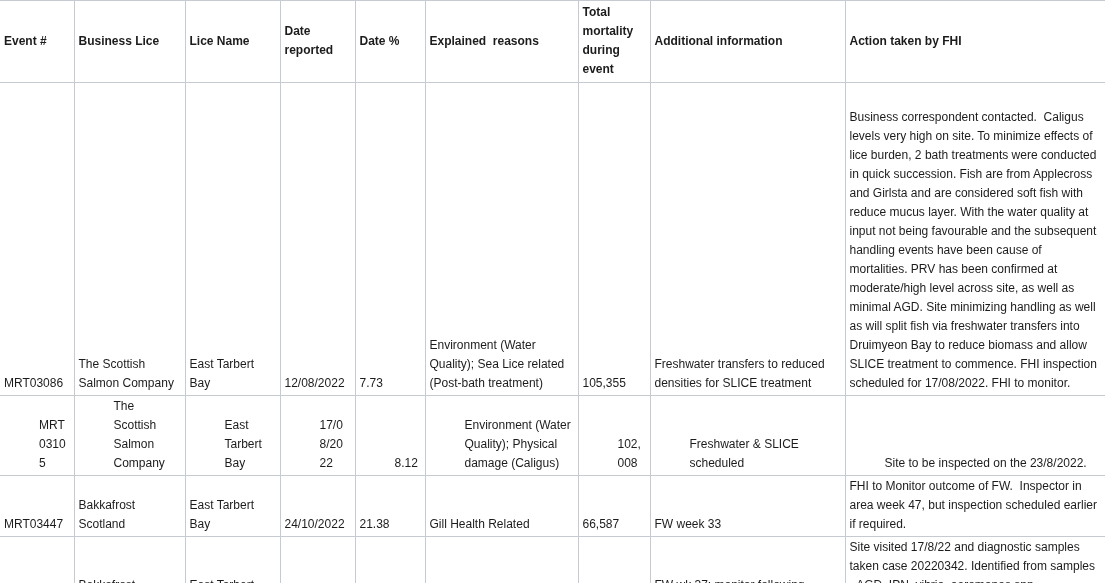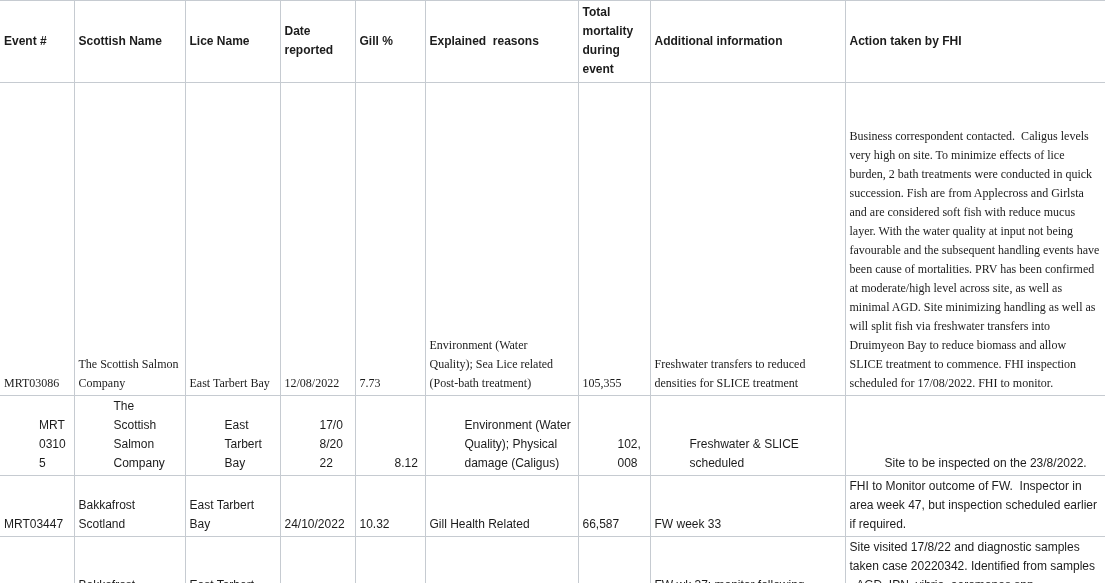--- a/index.html
+++ b/index.html
@@ -37,21 +37,21 @@
   table.grid td:first-child, table.grid th:first-child {
     border-left: none;
   }
   table.grid thead th {
     vertical-align: middle;
     font-weight: bold;
     height: 78px;
   }
   .al-c { text-align: center; }
   .al-r { text-align: right; }
-  tr.row-1 td { height: 309px; font-family: Liberation Serif, serif; }
+  tr.row-1 td { height: 309px; }
   tr.row-2 td { height: 56px; padding-left: 39px; }
   tr.row-3 td { height: 49px; }
   tr.row-4 td { height: 71px; }
   tr.row-4 td.dark-bottom {
     border-bottom: 2px solid #8a9299;
   }
 </style>
 </head>
 <body>
 
@@ -64,24 +64,24 @@
       <col style="width:75px">
       <col style="width:70px">
       <col style="width:153px">
       <col style="width:72px">
       <col style="width:195px">
       <col style="width:260px">
     </colgroup>
     <thead>
       <tr>
         <th>Event #</th>
-        <th>Scottish Name</th>
+        <th>Business Lice</th>
         <th>Lice Name</th>
         <th>Date reported</th>
-        <th class="al-c">Gill %</th>
+        <th class="al-c">Date %</th>
         <th>Explained  reasons</th>
         <th class="al-c">Total mortality during event</th>
         <th>Additional information</th>
         <th>Action taken by FHI</th>
       </tr>
     </thead>
     <tbody>
       <tr class="row-1">
         <td class="dark-bottom">MRT03086</td>
         <td class="dark-bottom">The Scottish Salmon Company</td>
@@ -102,21 +102,21 @@
         <td>Environment (Water Quality); Physical damage (Caligus)</td>
         <td class="al-r">102,008</td>
         <td>Freshwater &amp; SLICE scheduled</td>
         <td>Site to be inspected on the 23/8/2022.</td>
       </tr>
       <tr class="row-3">
         <td>MRT03447</td>
         <td>Bakkafrost Scotland</td>
         <td>East Tarbert Bay</td>
         <td class="al-r">24/10/2022</td>
-        <td class="al-c">10.32</td>
+        <td class="al-c">21.38</td>
         <td>Gill Health Related</td>
         <td class="al-r">66,587</td>
         <td>FW week 33</td>
         <td>FHI to Monitor outcome of FW.  Inspector in area week 47, but inspection scheduled earlier if required.</td>
       </tr>
       <tr class="row-4">
         <td class="dark-bottom">MRT03287</td>
         <td class="dark-bottom">Bakkafrost Scotland</td>
         <td class="dark-bottom">East Tarbert Bay</td>
         <td class="al-r dark-bottom">26/09/2022</td>

